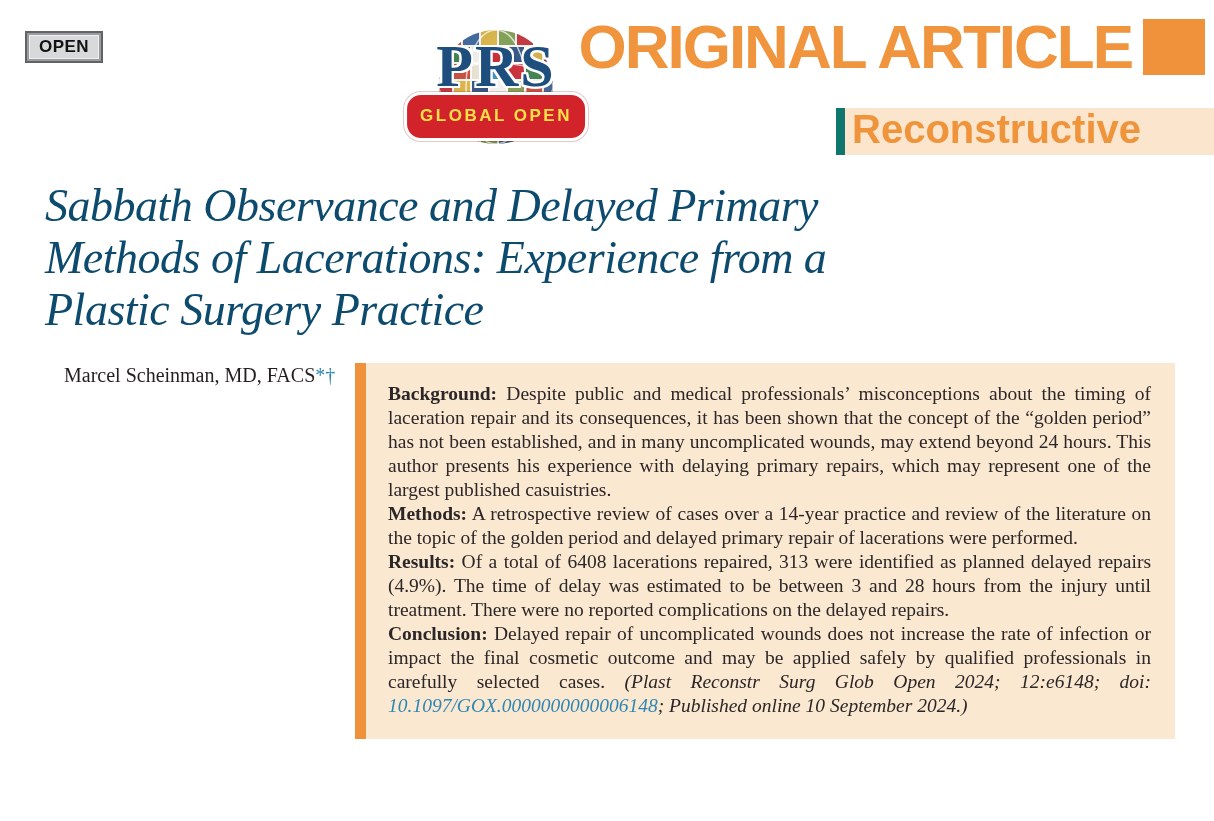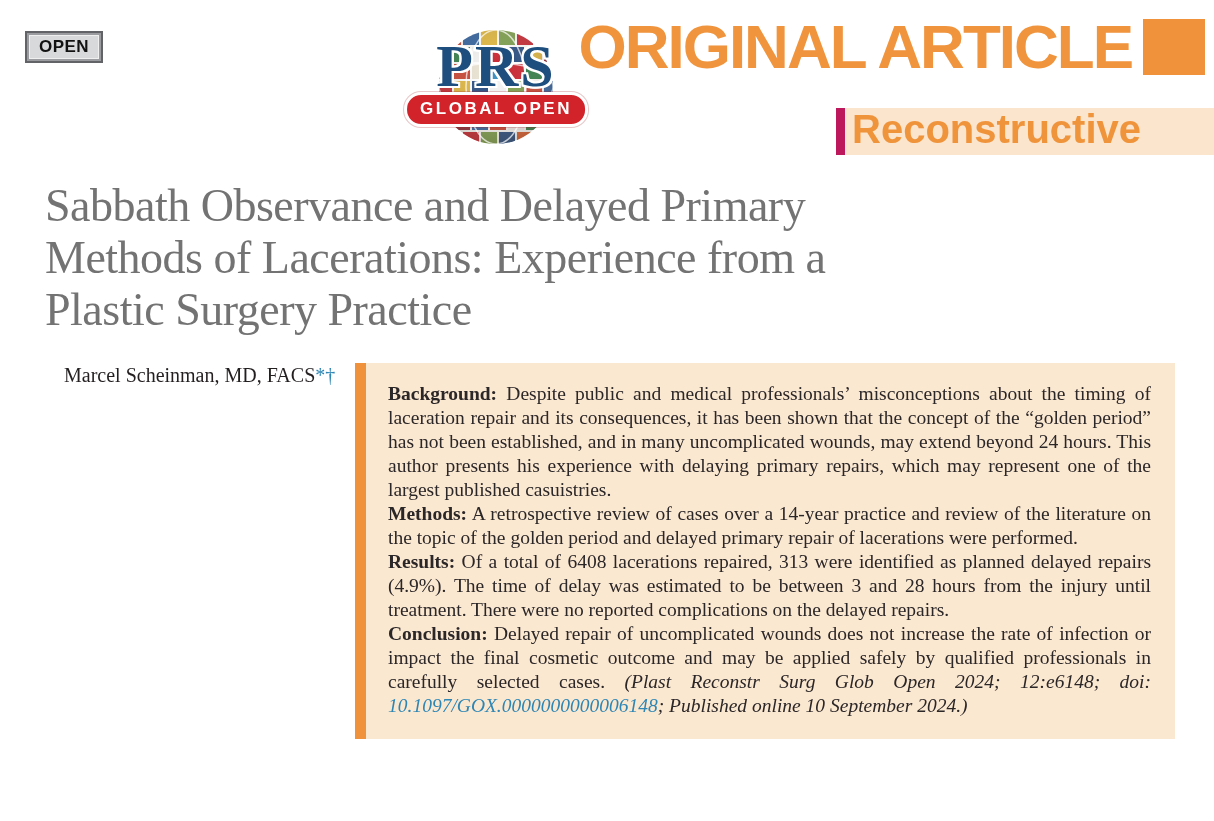--- a/index.html
+++ b/index.html
@@ -25,50 +25,50 @@
     position:absolute;left:0;right:0;top:14px;text-align:center;
     font-family:"Liberation Serif",serif;font-weight:bold;font-size:60px;line-height:1;
     color:#1E4E7D;letter-spacing:2px;
     text-shadow:-2px 0 0 #fff,2px 0 0 #fff,0 -2px 0 #fff,0 2px 0 #fff,
                 -2px -2px 0 #fff,2px 2px 0 #fff,-2px 2px 0 #fff,2px -2px 0 #fff;
   }
   .logo-pill{
     position:absolute;left:50%;transform:translateX(-50%);top:70px;
     background:#D2232A;border:3px solid #ffffff;border-radius:17px;
     box-shadow:0 0 0 1px rgba(160,30,35,.25);
-    padding:5px 13px;white-space:nowrap;
+    padding:12px 13px;white-space:nowrap;
     font-family:"Liberation Sans",sans-serif;font-weight:bold;font-size:17px;
-    color:#ffffff;letter-spacing:2.5px;line-height:1.1;
+    color:#fde047;letter-spacing:2.5px;line-height:1.1;
   }
 
   
   .banner{
     position:absolute;right:9px;top:16px;display:flex;align-items:center;gap:11px;
   }
   .article-type{
     font-family:"Liberation Sans",sans-serif;font-weight:bold;font-size:62px;
     letter-spacing:-2px;line-height:1;color:#F0953E;white-space:nowrap;
   }
   .banner-square{width:62px;height:56px;background:#F0923C;}
 
   
   .section-band{
     position:absolute;left:836px;right:0;top:108px;height:47px;
-    background:#FBE5CD;border-left:9px solid #be185d;
+    background:#FBE5CD;border-left:9px solid #0f766e;
     display:flex;align-items:center;
   }
   .section-label{
     font-family:"Liberation Sans",sans-serif;font-weight:bold;font-size:40px;
     color:#F0943C;padding-left:7px;line-height:1;padding-bottom:5px;
   }
 
   
   .title{
     position:absolute;left:45px;top:180px;width:960px;
-    font-size:46px;line-height:52px;color:#737373;letter-spacing:-0.5px;
+    font-size:46px;line-height:52px;color:#0c4a6e;letter-spacing:-0.5px;font-style:italic;
   }
 
   
   .author-line{
     position:absolute;left:64px;top:364px;font-size:20px;color:#231F20;
   }
   .author-marks{color:#2E86B5;}
 
   
   .abstract{

